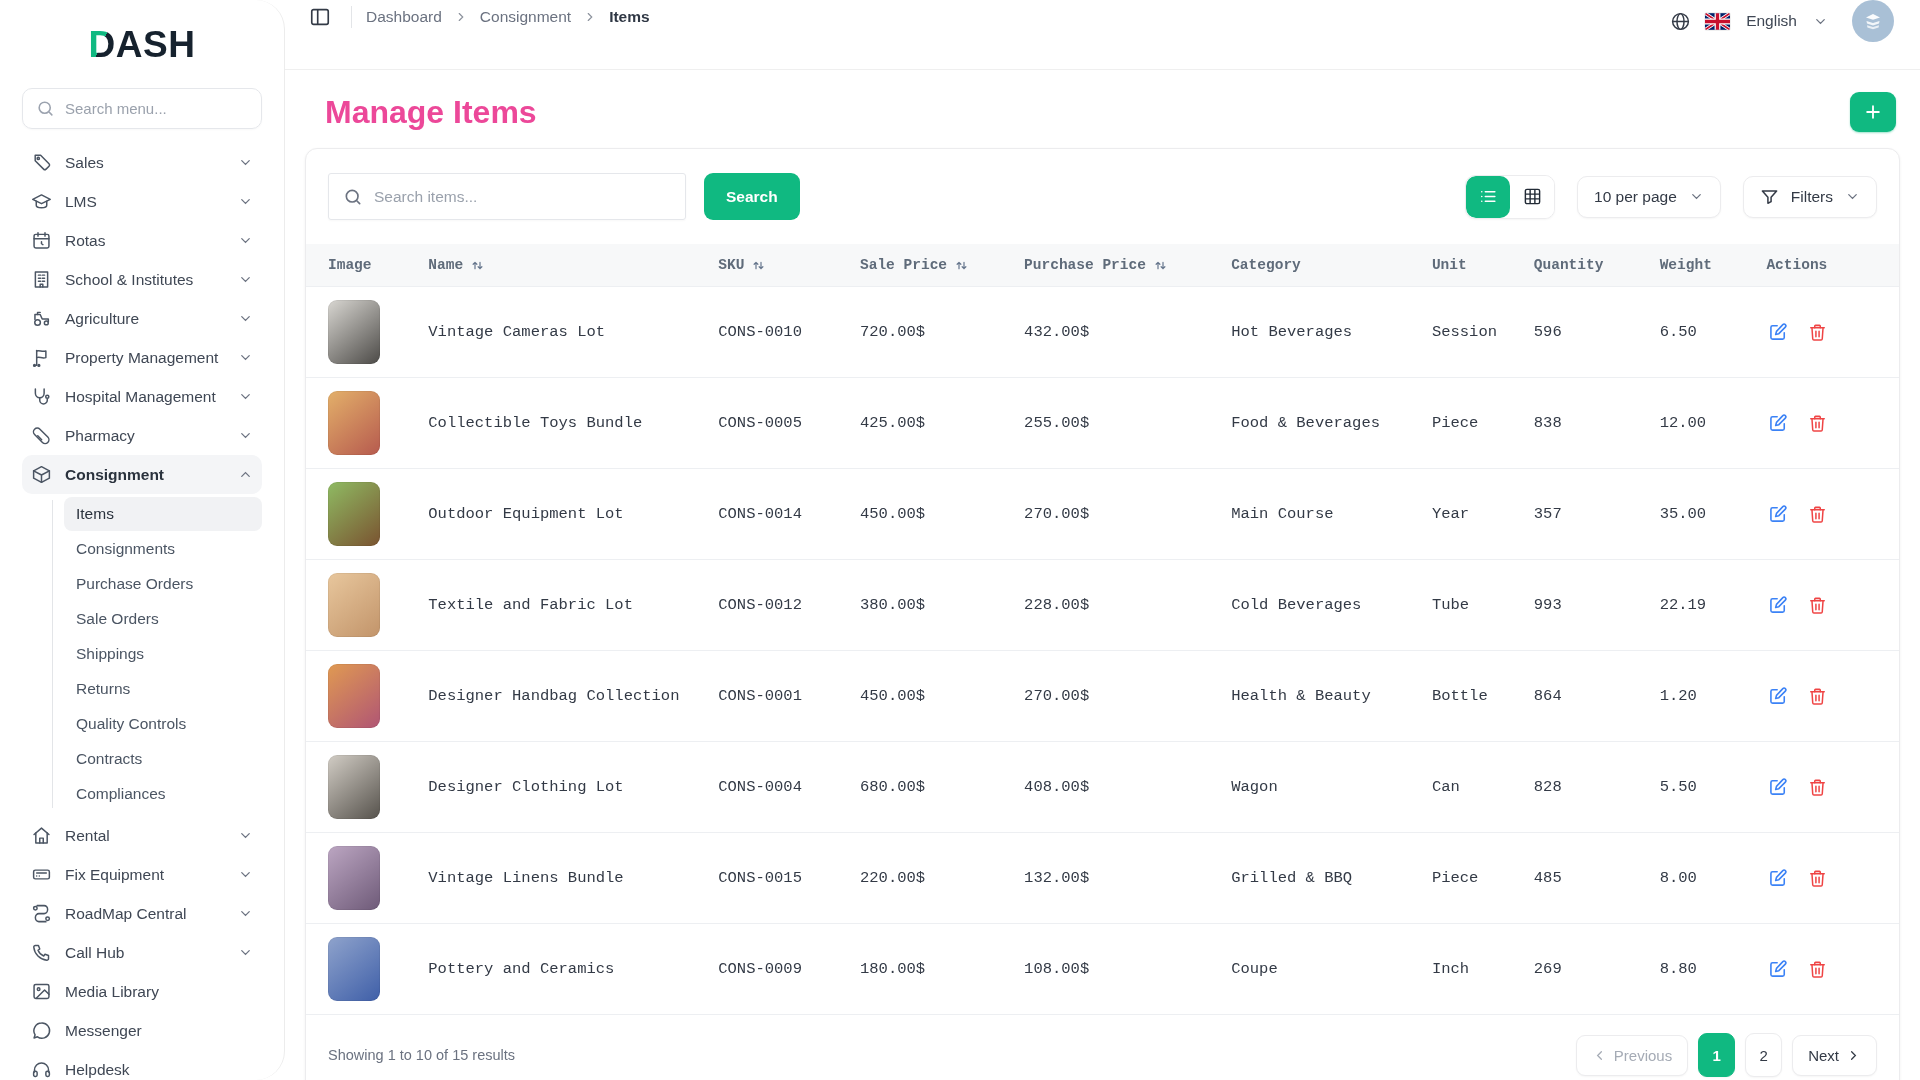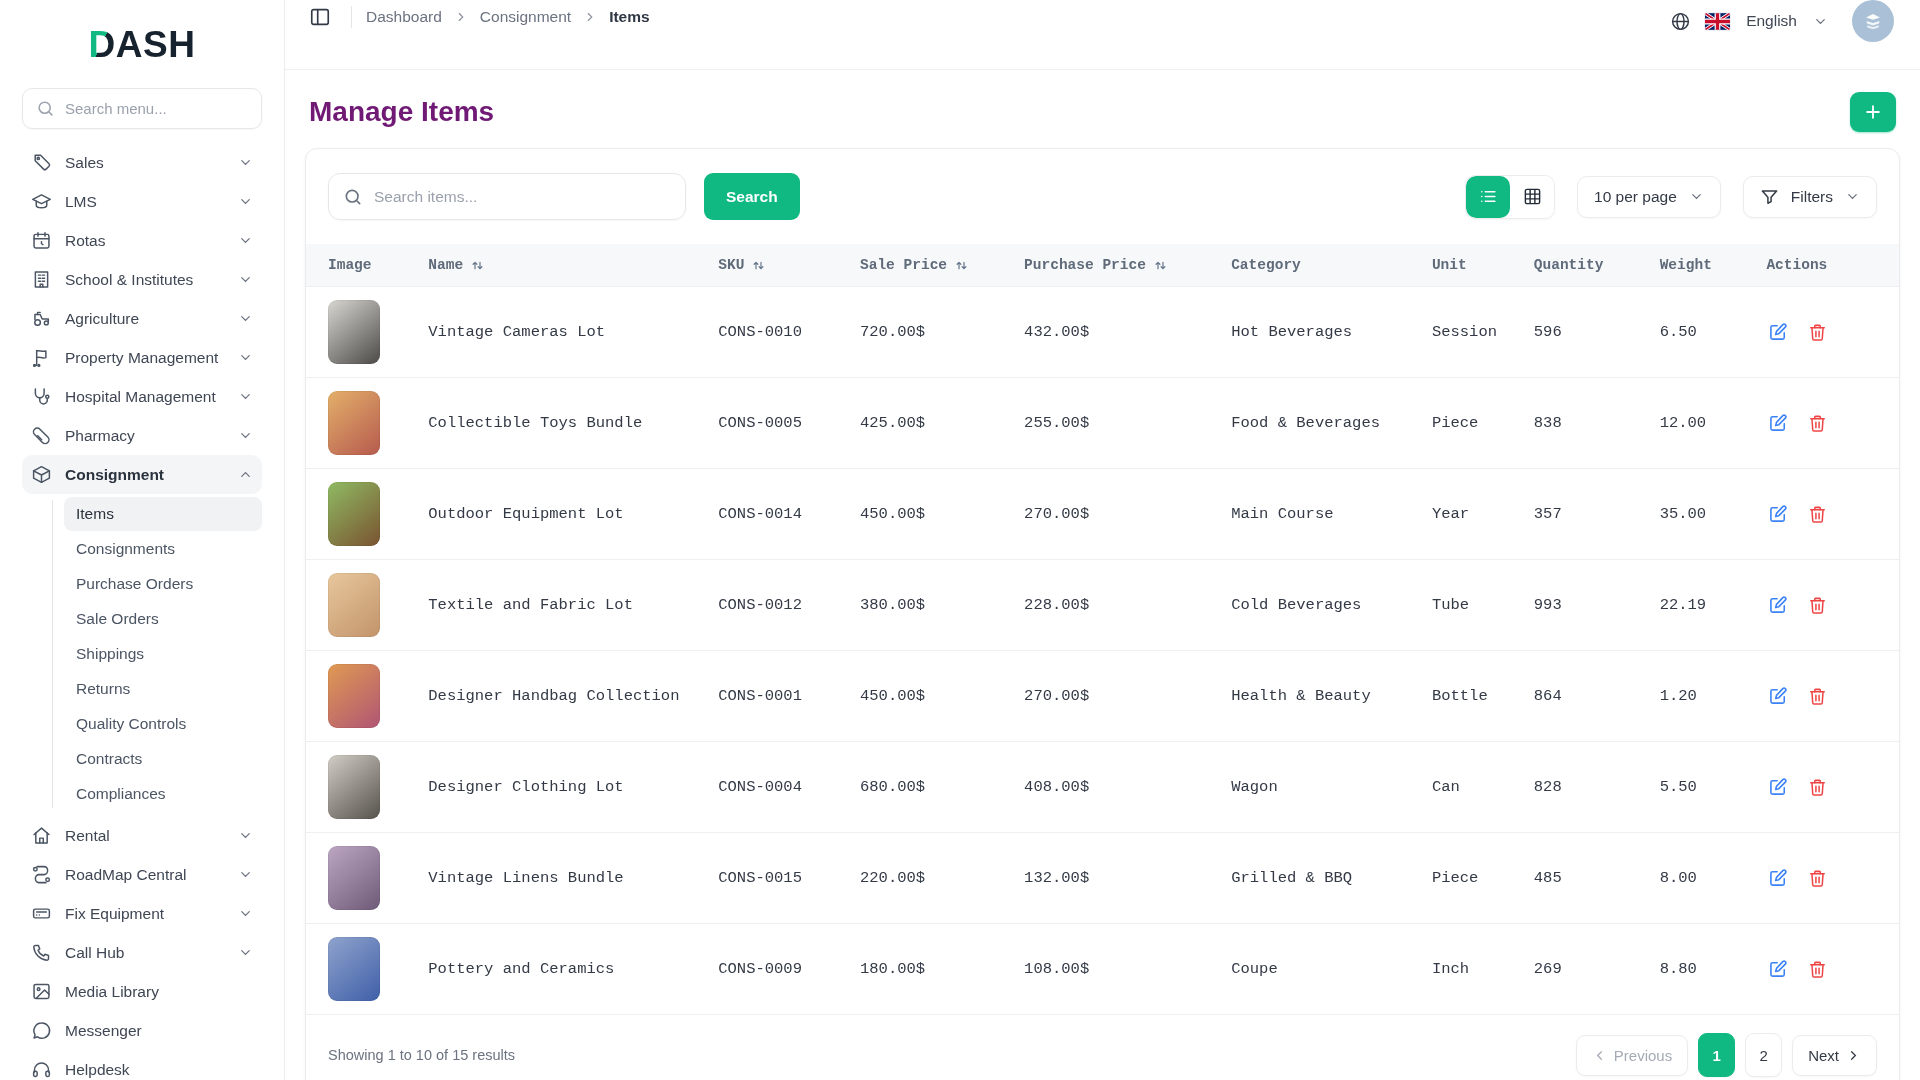--- a/index.html
+++ b/index.html
@@ -7,21 +7,21 @@
     --ink:#1f2937; --text:#374151; --muted:#6b7280; --faint:#9ca3af;
     --slate-head:#5f6b7a; --border:#e5e7eb; --row-border:#edeff2;
     --side-w:285px; --card-x:300px;
   }
   *{box-sizing:border-box; margin:0; padding:0;}
   html,body{width:1920px; height:1080px; overflow:hidden;}
   body{font-family:"Liberation Sans", sans-serif; background:#fff; color:var(--text); display:flex;}
   svg{display:block;}
 
   
-  .sidebar{width:var(--side-w); min-width:var(--side-w); height:100%; background:#fff; border-right:1px solid #ececec; padding:18px 22px 26px; overflow:hidden;}
+  .sidebar{width:var(--side-w); min-width:var(--side-w); height:100%; background:#fff; border-right:1px solid #ececec; padding:18px 22px 26px; overflow:hidden;border-radius:29px;}
   .logo{font-size:37px; font-weight:800; letter-spacing:.5px; color:#16222e; text-align:center; margin:6px 0 22px;}
   .logo .logo-d{background:linear-gradient(115deg, var(--green) 48%, #16222e 48%); -webkit-background-clip:text; background-clip:text; color:transparent;}
   .menu-search{display:flex; align-items:center; gap:10px; border:1px solid var(--border); border-radius:10px; padding:10px 13px; color:var(--faint); box-shadow:0 1px 2px rgba(0,0,0,.03); margin-bottom:14px;}
   .menu-search input{border:0; outline:0; font-size:15px; width:100%; font-family:inherit; color:var(--text); background:transparent;}
   .menu-search input::placeholder{color:#9aa1ac;}
   .nav{display:flex; flex-direction:column;}
   .nav-item{display:flex; align-items:center; gap:13px; padding:9px 9px; border-radius:10px; color:#3f4754; font-size:15.5px; cursor:pointer;}
   .nav-item.active{background:#f4f5f7; font-weight:700; color:#2a323d;}
   .nav-icon{width:21px; height:21px; color:#4b5563; flex:none;}
   .nav-label{flex:1; white-space:nowrap; overflow:hidden;}
@@ -42,27 +42,27 @@
   .breadcrumb .crumb.current{color:#303845; font-weight:600;}
   .crumb-sep{color:#8b919c;}
   .tb-right{display:flex; align-items:center; gap:14px;}
   .lang{display:flex; align-items:center; gap:16px; cursor:pointer; color:#333a46;}
   .lang-label{font-size:15.5px; color:#3f4754;}
   .flag{width:25px; height:17px; border-radius:2px; overflow:hidden; box-shadow:0 0 0 1px rgba(0,0,0,.06);}
   .avatar{width:42px; height:42px; border-radius:50%; background:#a9c0d6; display:flex; align-items:center; justify-content:center; margin-left:10px; cursor:pointer;}
 
   .content{flex:1; padding:16px 20px 0; overflow:hidden;}
   .page-head{display:flex; align-items:center; justify-content:space-between; padding:6px 4px 16px;}
-  .page-title{font-size:28px; font-weight:700; color:#701a75;}
+  .page-title{font-size:32px; font-weight:700; color:#ec4899;margin-left:16px;}
   .add-btn{width:46px; height:40px; background:var(--green); border:0; border-radius:9px; color:#fff; display:flex; align-items:center; justify-content:center; cursor:pointer; box-shadow:0 1px 2px rgba(16,185,129,.4);}
 
   .card{background:#fff; border:1px solid #ececee; border-radius:12px; box-shadow:0 1px 3px rgba(15,23,42,.06); display:flex; flex-direction:column;}
   .card-toolbar{display:flex; align-items:center; justify-content:space-between; padding:24px 22px;}
   .search-group{display:flex; align-items:center; gap:18px;}
-  .item-search{display:flex; align-items:center; gap:11px; width:358px; height:47px; border:1px solid var(--border); border-radius:12px; padding:0 14px; color:#6b7280; box-shadow:0 1px 2px rgba(0,0,0,.03);}
+  .item-search{display:flex; align-items:center; gap:11px; width:358px; height:47px; border:1px solid var(--border); border-radius:3px; padding:0 14px; color:#6b7280; box-shadow:0 1px 2px rgba(0,0,0,.03);}
   .item-search input{border:0; outline:0; width:100%; font-size:15.5px; font-family:inherit; color:var(--text);}
   .item-search input::placeholder{color:#9aa1ac;}
   .search-btn{height:47px; padding:0 22px; background:var(--green); color:#fff; border:0; border-radius:9px; font-size:15.5px; font-weight:600; font-family:inherit; cursor:pointer;}
   .toolbar-right{display:flex; align-items:center; gap:22px;}
   .view-toggle{display:flex; border:1px solid #ececee; border-radius:10px; box-shadow:0 1px 2px rgba(0,0,0,.04); overflow:hidden;}
   .vt-btn{width:44px; height:42px; display:flex; align-items:center; justify-content:center; background:#fff; border:0; cursor:pointer; color:#222b36;}
   .vt-btn.active{background:var(--green); color:#fff; border-radius:10px;}
   .select-box,.filters-btn{display:flex; align-items:center; gap:12px; height:42px; padding:0 16px; border:1px solid #ececee; border-radius:10px; background:#fff; font-size:15.5px; color:#333a46; cursor:pointer; box-shadow:0 1px 2px rgba(0,0,0,.04); font-family:inherit;}
   .select-box .chev, .filters-btn .chev{color:#6b7280;}
 
@@ -261,40 +261,40 @@
         <span class="nav-label">Rental</span>
         <span class="nav-chevron">
           <svg width="15" height="15" viewBox="0 0 24 24" fill="none" stroke="currentColor" stroke-width="2" stroke-linecap="round">
             <path d="M6 9l6 6 6-6"></path>
           </svg>
         </span>
       </div>
       <div class="nav-item">
         <span class="nav-icon">
           <svg width="21" height="21" viewBox="0 0 24 24" fill="none" stroke="currentColor" stroke-width="1.7" stroke-linecap="round" stroke-linejoin="round">
+            <rect x="3" y="7" width="18" height="10" rx="2"></rect>
+            <path d="M6.5 13.8h.01M9.5 13.8h.01M6.5 10.2h11"></path>
+          </svg>
+        </span>
+        <span class="nav-label">Fix Equipment</span>
+        <span class="nav-chevron">
+          <svg width="15" height="15" viewBox="0 0 24 24" fill="none" stroke="currentColor" stroke-width="2" stroke-linecap="round">
+            <path d="M6 9l6 6 6-6"></path>
+          </svg>
+        </span>
+      </div>
+      <div class="nav-item">
+        <span class="nav-icon">
+          <svg width="21" height="21" viewBox="0 0 24 24" fill="none" stroke="currentColor" stroke-width="1.7" stroke-linecap="round" stroke-linejoin="round">
             <circle cx="5" cy="6" r="2"></circle>
             <circle cx="19" cy="18" r="2"></circle>
             <path d="M7 6h8a4 4 0 010 8H9a4 4 0 000 8h8" transform="translate(0,-4) scale(1,1.15)"></path>
           </svg>
         </span>
         <span class="nav-label">RoadMap Central</span>
-        <span class="nav-chevron">
-          <svg width="15" height="15" viewBox="0 0 24 24" fill="none" stroke="currentColor" stroke-width="2" stroke-linecap="round">
-            <path d="M6 9l6 6 6-6"></path>
-          </svg>
-        </span>
-      </div>
-      <div class="nav-item">
-        <span class="nav-icon">
-          <svg width="21" height="21" viewBox="0 0 24 24" fill="none" stroke="currentColor" stroke-width="1.7" stroke-linecap="round" stroke-linejoin="round">
-            <rect x="3" y="7" width="18" height="10" rx="2"></rect>
-            <path d="M6.5 13.8h.01M9.5 13.8h.01M6.5 10.2h11"></path>
-          </svg>
-        </span>
-        <span class="nav-label">Fix Equipment</span>
         <span class="nav-chevron">
           <svg width="15" height="15" viewBox="0 0 24 24" fill="none" stroke="currentColor" stroke-width="2" stroke-linecap="round">
             <path d="M6 9l6 6 6-6"></path>
           </svg>
         </span>
       </div>
       <div class="nav-item">
         <span class="nav-icon">
           <svg width="21" height="21" viewBox="0 0 24 24" fill="none" stroke="currentColor" stroke-width="1.7" stroke-linecap="round" stroke-linejoin="round">
             <path d="M5 4h3.5l1.5 4-2 1.5a12 12 0 006.5 6.5l1.5-2 4 1.5V19a1.8 1.8 0 01-2 1.8A16.5 16.5 0 013.2 6 1.8 1.8 0 015 4z"></path>

